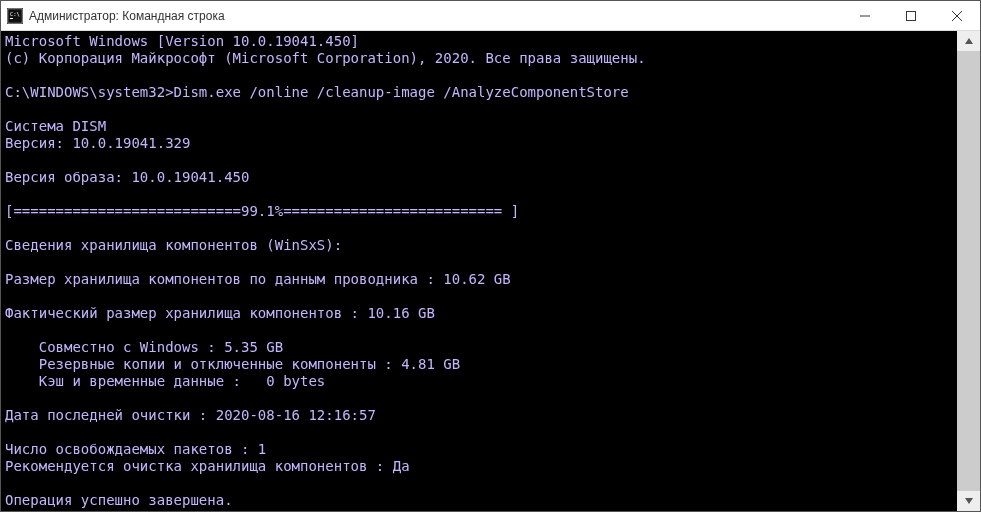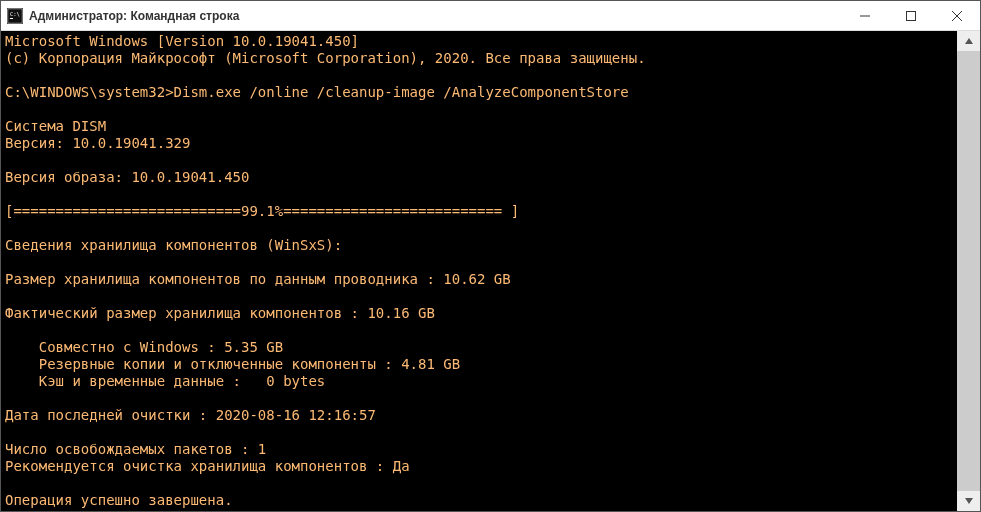--- a/index.html
+++ b/index.html
@@ -38,21 +38,20 @@
     height: 16px;
     display: flex;
     align-items: center;
     justify-content: center;
   }
   .app-icon svg { width: 16px; height: 16px; }
   .title-text {
     font-family: "Segoe UI", Tahoma, sans-serif;
     font-size: 12px;
     color: #333;
-    font-weight: bold;
   }
   .window-controls {
     display: flex;
     height: 100%;
   }
   .win-btn {
     width: 46px;
     height: 100%;
     display: flex;
     align-items: center;
@@ -63,21 +62,21 @@
 
   .terminal-wrap {
     flex: 1;
     display: flex;
     background: #000;
     overflow: hidden;
   }
   .terminal {
     flex: 1;
     background: #000;
-    color: #fdba74;
+    color: #c4b5fd;
     font-size: 14px;
     line-height: 17px;
     padding: 2px 4px;
     white-space: pre;
     overflow: hidden;
     font-family: Consolas, "Lucida Console", monospace;
   }
   .scrollbar {
     width: 23px;
     background: #eee;

